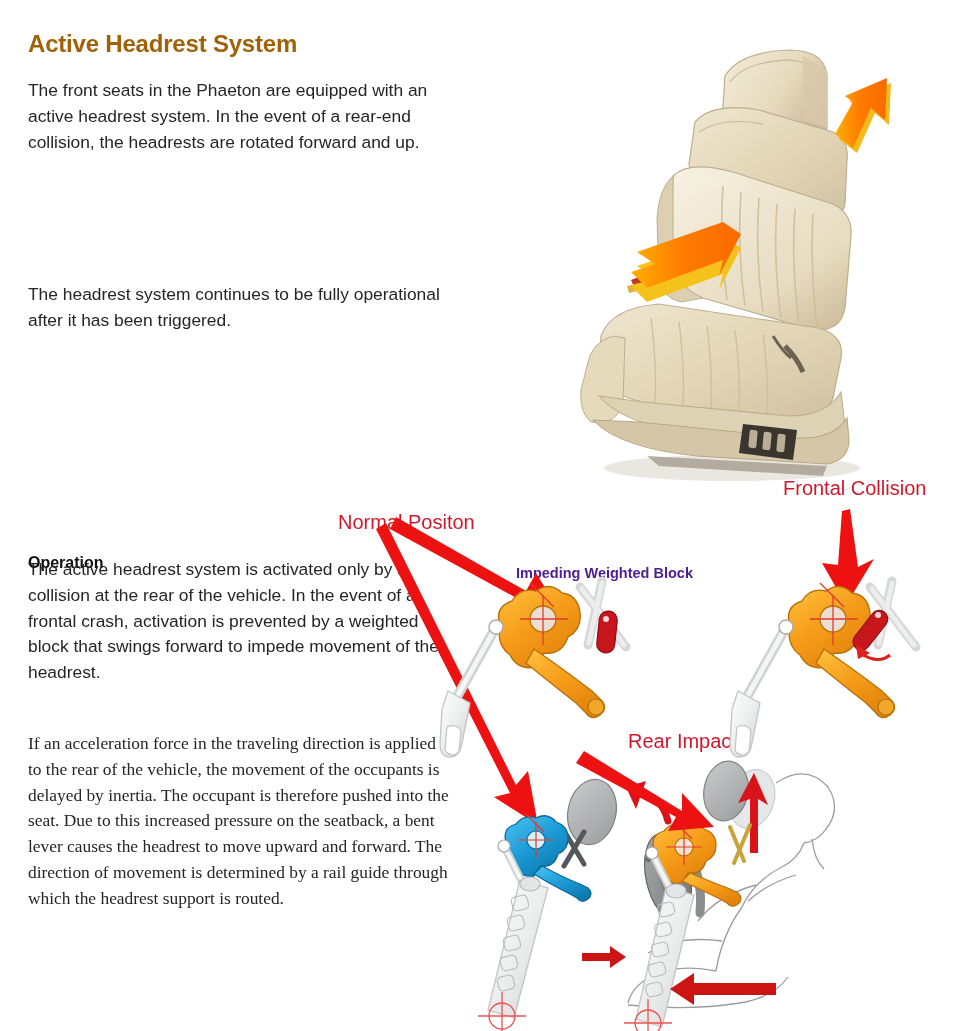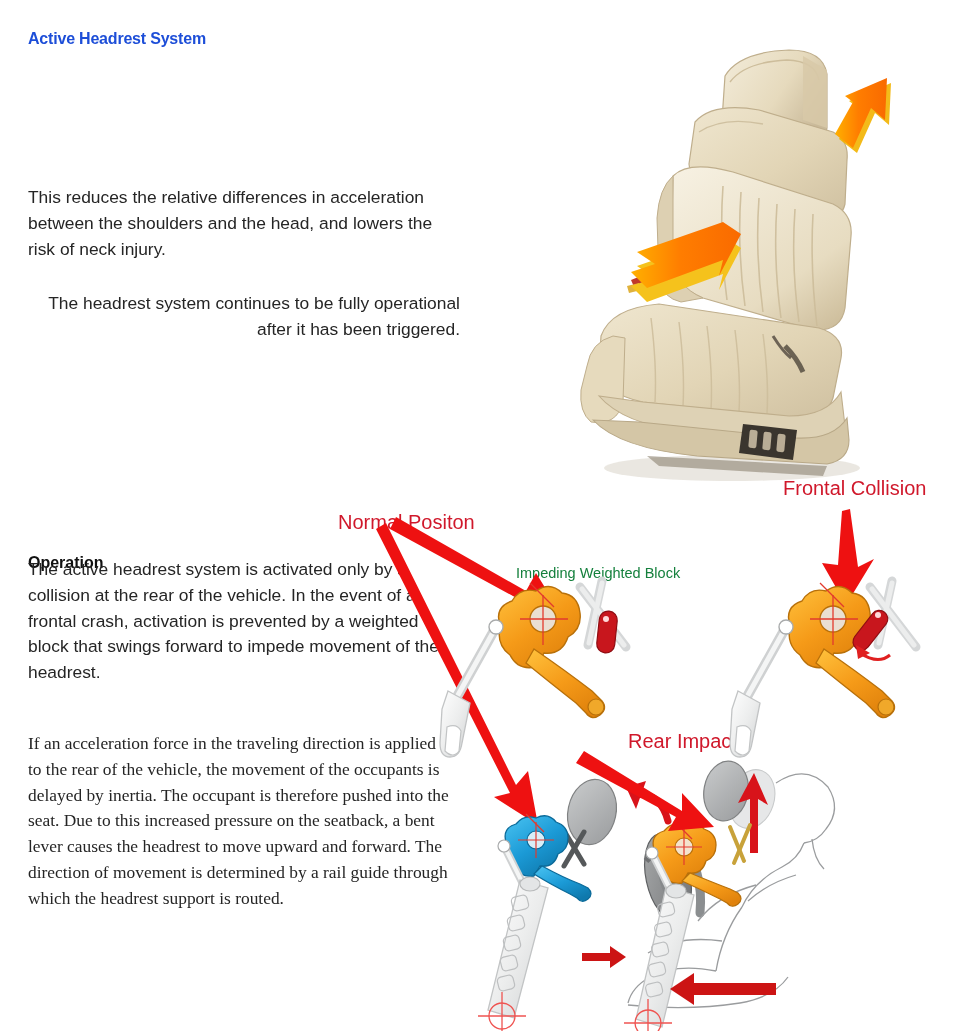--- a/index.html
+++ b/index.html
@@ -17,63 +17,63 @@
     color: #1a1a1a;
     -webkit-font-smoothing: antialiased;
   }
 
   .page { position: absolute; inset: 0; }
 
   
   .title {
     position: absolute;
     left: 28px; top: 30px;
-    font-size: 16px;
+    font-size: 24px;
     font-weight: bold;
     letter-spacing: -0.2px;
-    color: #1d4ed8;
+    color: #a16207;
   }
   .subhead {
     position: absolute;
     left: 28px; top: 522px;
     font-size: 16px;
     font-weight: bold;
     color: #111;
     margin-top: 32px;
   }
   .para {
     position: absolute;
     left: 28px;
     width: 432px;
     font-size: 17.4px;
     line-height: 25.8px;
     color: #252525;
   }
   .p1 { top: 78px; }
   .p2 { top: 185px; }
-  .p3 { top: 291px; text-align: right; }
+  .p3 { top: 282px; }
   .p4 { top: 557px; width: 424px; }
   .p5 { top: 731px; width: 424px; font-family: Liberation Serif, serif; }
 
   
   .callout {
     position: absolute;
     font-size: 20px;
     color: #d0182b;
     white-space: nowrap;
   }
   .lbl-normal   { left: 338px; top: 511px; }
   .lbl-frontal  { left: 783px; top: 477px; }
   .lbl-rear     { left: 628px; top: 730px; }
   .lbl-block {
     position: absolute;
     left: 516px; top: 565px;
     font-size: 14.5px;
-    font-weight: normal;
-    color: #15803d;
+    font-weight: bold;
+    color: #4c1d95;
     white-space: nowrap;
   }
 
   
   .seat-photo {
     position: absolute;
     left: 527px; top: 36px;
     width: 430px; height: 450px;
   }
   .mech-svg {
@@ -83,21 +83,21 @@
   }
   svg { display: block; overflow: visible; }
 </style>
 </head>
 <body>
 
 <div class="page">
 
   <div class="title">Active Headrest System</div>
 
-  <div class="para p2">This reduces the relative differences in acceleration between the shoulders and the head, and lowers the risk of neck injury.</div>
+  <div class="para p1">The front seats in the Phaeton are equipped with an active headrest system. In the event of a rear-end collision, the headrests are rotated forward and up.</div>
   <div class="para p3">The headrest system continues to be fully operational after it has been triggered.</div>
 
   <div class="subhead">Operation</div>
   <div class="para p4">The active headrest system is activated only by a collision at the rear of the vehicle. In the event of a frontal crash, activation is prevented by a weighted block that swings forward to impede movement of the headrest.</div>
   <div class="para p5">If an acceleration force in the traveling direction is applied to the rear of the vehicle, the movement of the occupants is delayed by inertia. The occupant is therefore pushed into the seat. Due to this increased pressure on the seatback, a bent lever causes the headrest to move upward and forward. The direction of movement is determined by a rail guide through which the headrest support is routed.</div>
 
   <div class="seat-photo">
     <svg viewBox="0 0 430 450" width="430" height="450" aria-hidden="true">
       <defs>
         <linearGradient id="leatherA" x1="0" y1="0" x2="1" y2="1">

